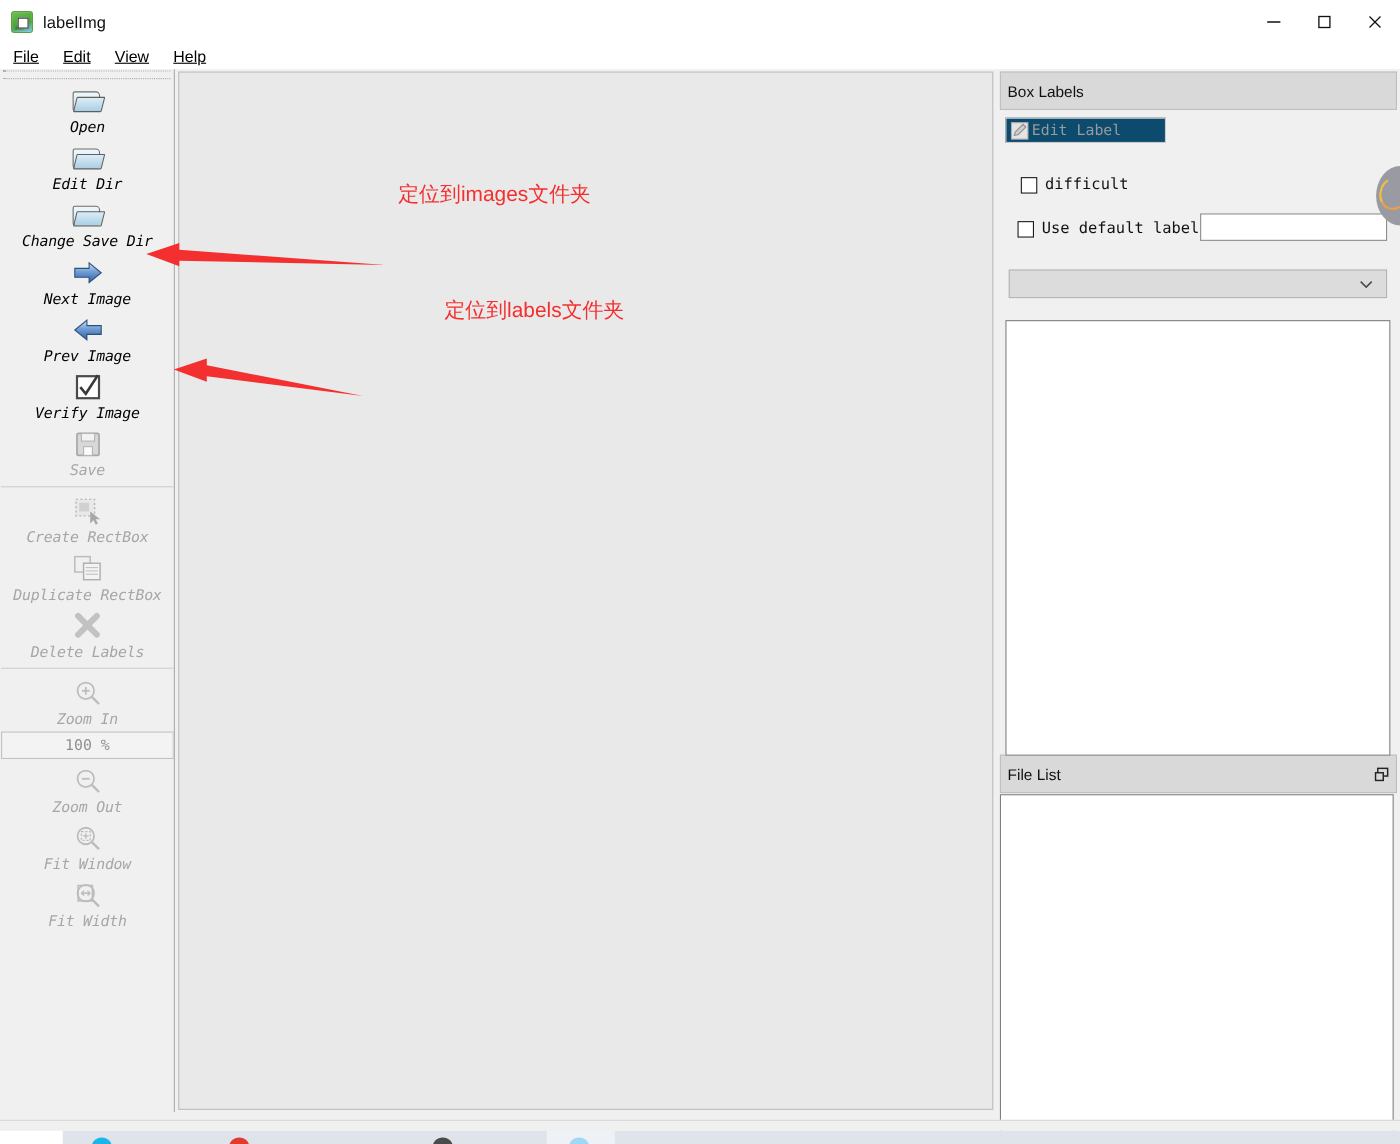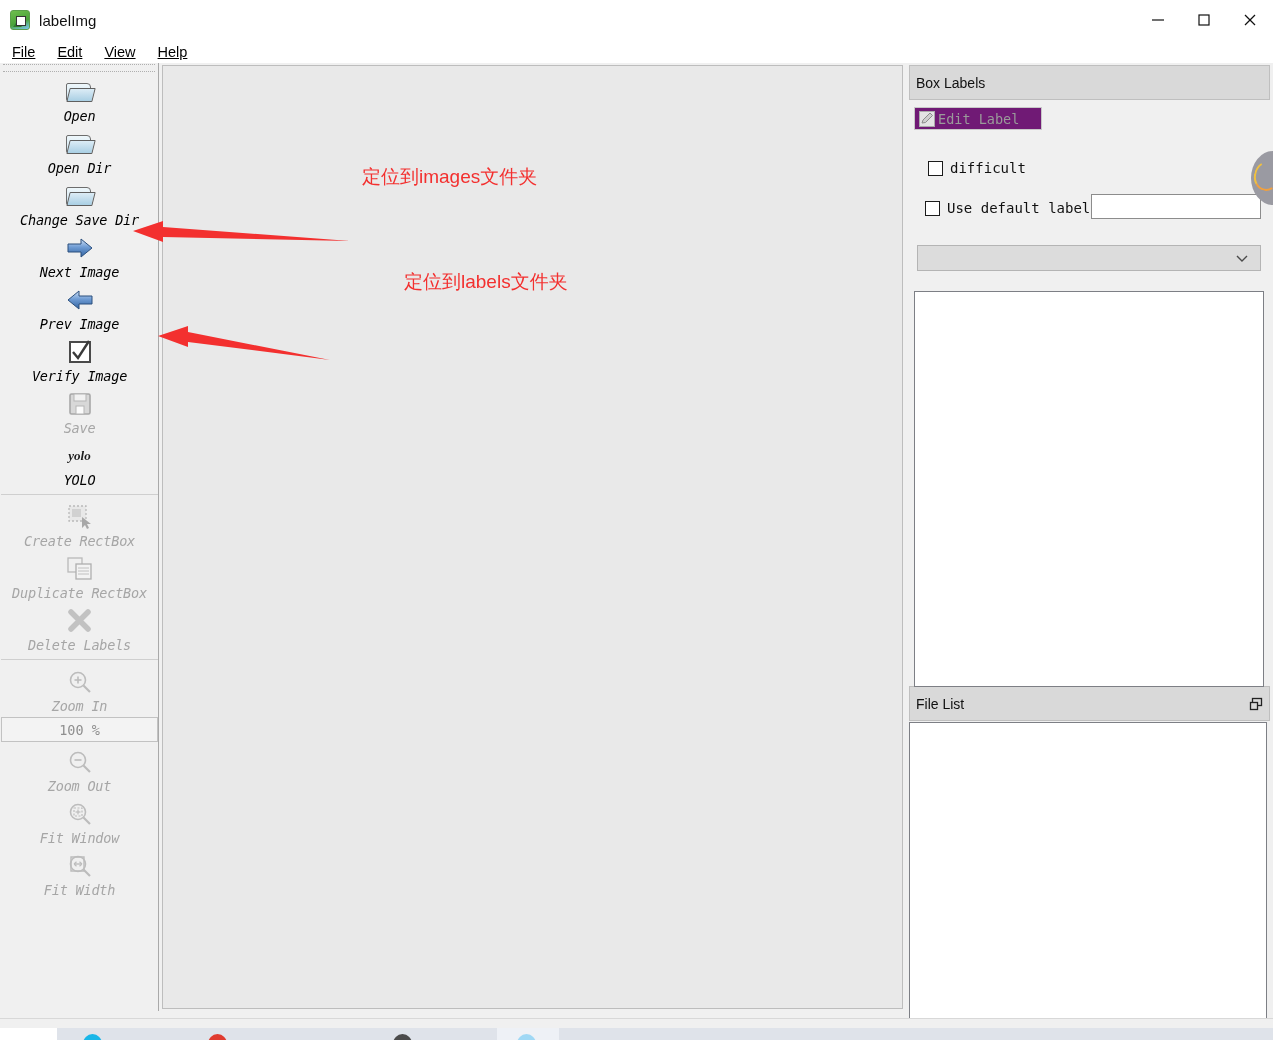--- a/index.html
+++ b/index.html
@@ -227,22 +227,22 @@
   .dock-title .float-ico { margin-left: auto; }
 
   .box-labels-body {
     position: relative;
     margin: 0 3px;
     height: 584px;
   }
 
   .edit-label-btn {
     position: absolute; left: 5px; top: 7px;
-    width: 128px; height: 23px;
-    background: #701a75;
+    width: 146px; height: 23px;
+    background: #0c4a6e;
     border: 1px solid #c8c8c8;
     display: flex; align-items: center;
     padding-left: 3px;
     gap: 2px;
   }
   .edit-label-btn .txt {
     font-family: "DejaVu Sans Mono", "Liberation Mono", monospace;
     font-size: 13.5px;
     color: #9a9a9a;
   }
@@ -393,21 +393,21 @@
         <div class="tb-label">Open</div>
       </div>
 
       <div class="tb-item">
         <div class="tb-ico">
           <div class="ico-folder">
               <div class="back"></div>
               <div class="front"></div>
             </div>
         </div>
-        <div class="tb-label">Open Dir</div>
+        <div class="tb-label">Edit Dir</div>
       </div>
 
       <div class="tb-item">
         <div class="tb-ico">
           <div class="ico-folder">
               <div class="back"></div>
               <div class="front"></div>
             </div>
         </div>
         <div class="tb-label">Change Save Dir</div>
@@ -452,24 +452,20 @@
         <div class="tb-ico">
           <svg class="ico-disk" viewBox="0 0 26 26">
             <rect x="3" y="3" width="20" height="20" rx="1.5" fill="#d8d8d8" stroke="#a8a8a8" stroke-width="1.6"></rect>
             <rect x="7" y="3" width="12" height="7" fill="#f2f2f2" stroke="#b5b5b5" stroke-width="1"></rect>
             <rect x="9" y="15" width="8" height="8" fill="#fbfbfb" stroke="#b5b5b5" stroke-width="1"></rect>
           </svg>
         </div>
         <div class="tb-label">Save</div>
       </div>
 
-      <div class="tb-item">
-        <div class="tb-ico ico-yolo">yolo</div>
-        <div class="tb-label">YOLO</div>
-      </div>
 
       <div class="tb-sep"></div>
 
       <div class="tb-item disabled">
         <div class="tb-ico">
           <svg class="ico-gray" viewBox="0 0 27 27">
             <rect x="3" y="3" width="17" height="15" fill="#e3e3e3" stroke="#8e8e8e" stroke-width="1.3" stroke-dasharray="2 2"></rect>
             <rect x="6" y="6" width="9" height="8" fill="#b9b9b9"></rect>
             <path d="M16 14 L16 25 L19 22 L21 26 L23 25 L21 21 L25 21 Z" fill="#6f6f6f"></path>
           </svg>

